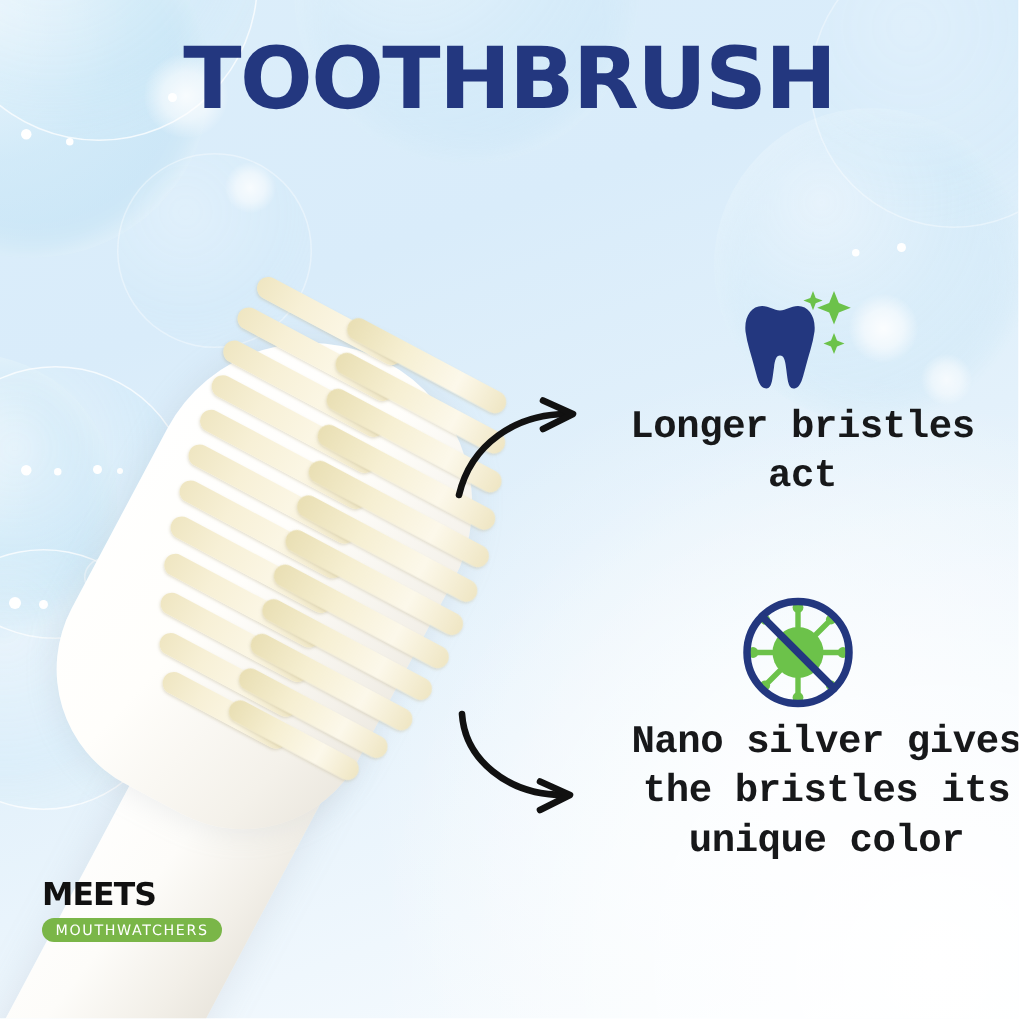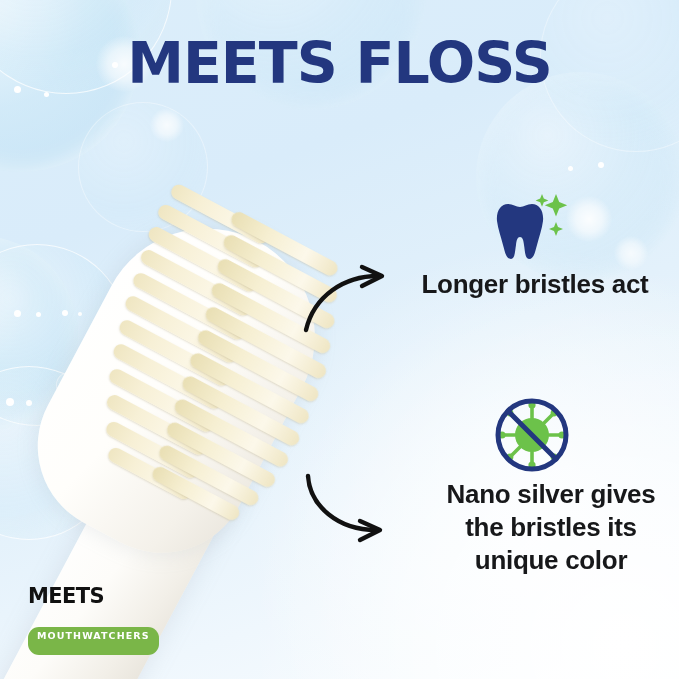--- a/index.html
+++ b/index.html
@@ -55,38 +55,38 @@
   }
   .tuft.long{
     background:linear-gradient(92deg,#e9dfb4 0%,#f6efd2 35%,#fcf8ea 70%,#efe6c4 100%);
     filter:blur(.3px);
   }
 
   
   .feature{position:absolute;}
   .ftext{
     color:#17181a;font-size:26px;line-height:1.26;text-align:center;font-weight:600;
-    font-family:Liberation Sans, sans-serif;letter-spacing:-.3px;
+    font-family:Liberation Mono, monospace;letter-spacing:-.3px;
   }
   .ftext span{display:block;}
 
   .icon-tooth{position:absolute;}
   .icon-germ{position:absolute;}
 
   
   #logo{position:absolute;left:28px;top:586px;width:180px;}
   .logo-line{
     color:#111111;font-weight:bold;font-size:21px;line-height:1.02;letter-spacing:-.6px;
     font-family:"DejaVu Sans","Liberation Sans",sans-serif;
   }
   .logo-line .sup{font-size:12px;vertical-align:super;}
   .logo-line .reg{font-size:8px;vertical-align:super;}
   .badge{
-    margin-top:20px;display:inline-block;background:#7ab648;color:#ffffff;
-    border-radius:11px;padding:3px 9px 14px;font-size:9.5px;font-weight:bold;
+    margin-top:5px;display:inline-block;background:#7ab648;color:#ffffff;
+    border-radius:11px;padding:3px 9px 2px;font-size:9.5px;font-weight:normal;
     letter-spacing:1.1px;font-family:"DejaVu Sans","Liberation Sans",sans-serif;
   }
 </style>
 </head>
 <body>
 
 <div id="poster">
 
   <div>
     <div class="bub fill" style="left:-96px;top:-64px;width:236px;height:236px;"></div>
@@ -113,21 +113,21 @@
     <div class="spark" style="left:62px;top:310px;width:6px;height:6px;"></div>
     <div class="spark" style="left:78px;top:312px;width:4px;height:4px;"></div>
     <div class="spark" style="left:6px;top:398px;width:8px;height:8px;"></div>
     <div class="spark" style="left:26px;top:400px;width:6px;height:6px;"></div>
     <div class="spark" style="left:72px;top:400px;width:6px;height:6px;"></div>
     <div class="spark" style="left:568px;top:166px;width:5px;height:5px;"></div>
     <div class="spark" style="left:598px;top:162px;width:6px;height:6px;"></div>
   </div>
 
   <div class="headline">
-    <span class="l2">MEETS FLOSS</span>
+    <span class="l1">TOOTHBRUSH</span>
   </div>
 
   <div id="brush">
     <div class="handle"></div>
     <div class="head"></div>
     <div class="bristlefield">
       <div class="tuft" style="left:4px;top:6px;width:108px;"></div>
       <div class="tuft long" style="left:70px;top:2px;width:118px;"></div>
       <div class="tuft" style="left:2px;top:30px;width:116px;"></div>
       <div class="tuft long" style="left:74px;top:26px;width:126px;"></div>

